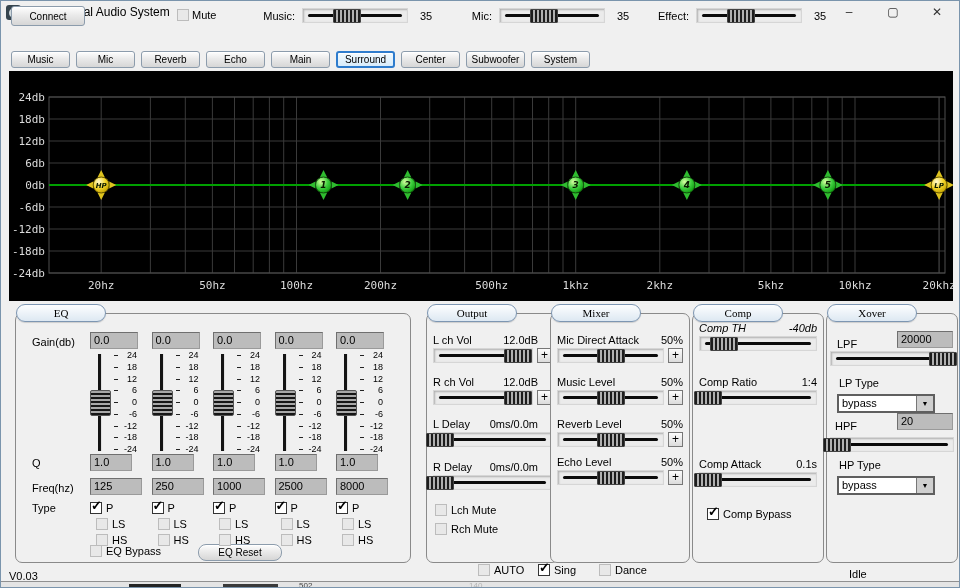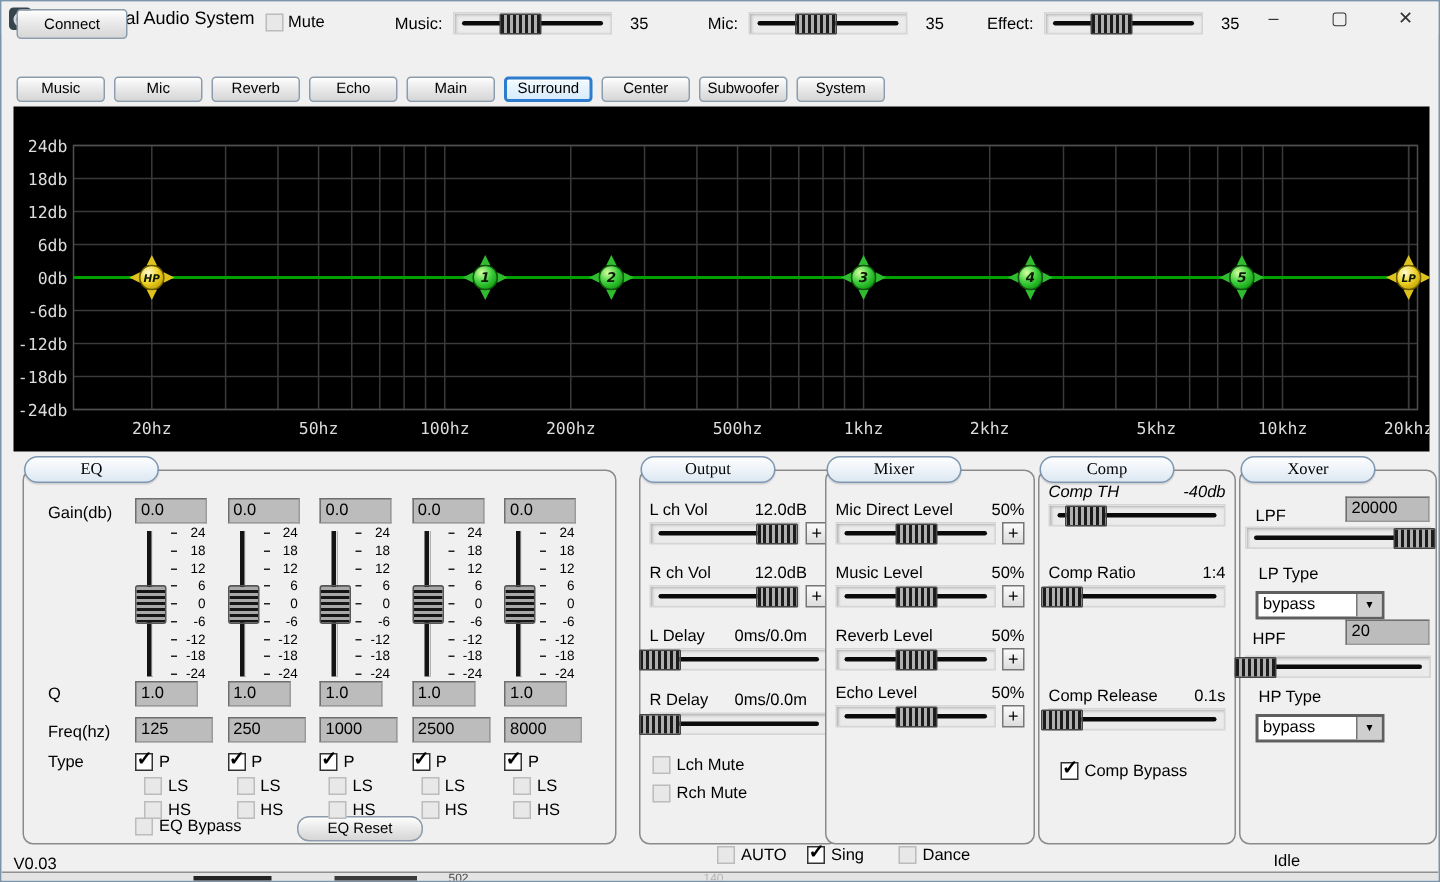--- a/index.html
+++ b/index.html
@@ -75,21 +75,21 @@
   .prow{position:absolute;left:6px;right:6px;}
   .prow-head{display:flex;justify-content:space-between;font-size:11px;margin-bottom:2px;}
   .prow-slider{position:relative;margin-top:1px;}
   .prow-slider .hslider{width:100%;}
   .prow-slider.withplus .hslider{width:calc(100% - 19px);}
   .plus{position:absolute;right:0;top:0;width:15px;height:15px;border:1px solid #777;
         background:linear-gradient(#fbfbfb,#dcdcdc);font-size:12px;line-height:11px;text-align:center;padding:0;font-family:inherit;box-sizing:border-box;}
   #output-panel .pvalue{margin-right:14px;}
 
   
-  .combo{position:absolute;display:flex;height:19px;width:86px;border:2px solid #5f5f5f;background:#fff;box-sizing:border-box;align-items:stretch;}
+  .combo{position:absolute;display:flex;height:19px;width:98px;border:2px solid #5f5f5f;background:#fff;box-sizing:border-box;align-items:stretch;}
   .combo-val{flex:1;font-size:11px;padding:1px 0 0 3px;}
   .combo-dd{width:16px;background:#cfcfcf;border-left:1px solid #777;display:flex;align-items:center;justify-content:center;font-size:7px;color:#000;}
   .xslider{position:absolute;left:3px;right:3px;}
 
   .pill{border-radius:8px;}
 
   
   .status-version{position:absolute;left:8px;top:569px;}
   #status-state{position:absolute;left:848px;top:567px;}
   .statcb{position:absolute;top:563px;}
@@ -653,21 +653,21 @@
       <label class="cbrow" style="position: absolute; left: 8px; top: 209px;">
         <span class="cb"></span>
         <span>Rch Mute</span>
       </label>
     </div>
 
   <div id="mixer-panel" class="gbox">
     <div class="ghead">Mixer</div>
   <div class="prow" style="top: 20px;">
         <div class="prow-head">
-          <span class="plabel">Mic Direct Level</span>
+          <span class="plabel">Mic Direct Attack</span>
           <span class="pvalue">50%</span>
         </div>
         <div class="prow-slider withplus">
           <div class="hslider">
             <div class="hline"></div>
             <div class="hthumb" style="left: 50%;"></div>
           </div>
           <button class="plus">+</button>
         </div>
       </div>
@@ -739,21 +739,21 @@
         </div>
         <div class="prow-slider">
           <div class="hslider">
             <div class="hline"></div>
             <div class="hthumb" style="left: 7%;"></div>
           </div>
         </div>
       </div>
       <div class="prow" style="top: 144px;">
         <div class="prow-head">
-          <span class="plabel">Comp Release</span>
+          <span class="plabel">Comp Attack</span>
           <span class="pvalue">0.1s</span>
         </div>
         <div class="prow-slider">
           <div class="hslider">
             <div class="hline"></div>
             <div class="hthumb" style="left: 7%;"></div>
           </div>
         </div>
       </div>
     </div>

